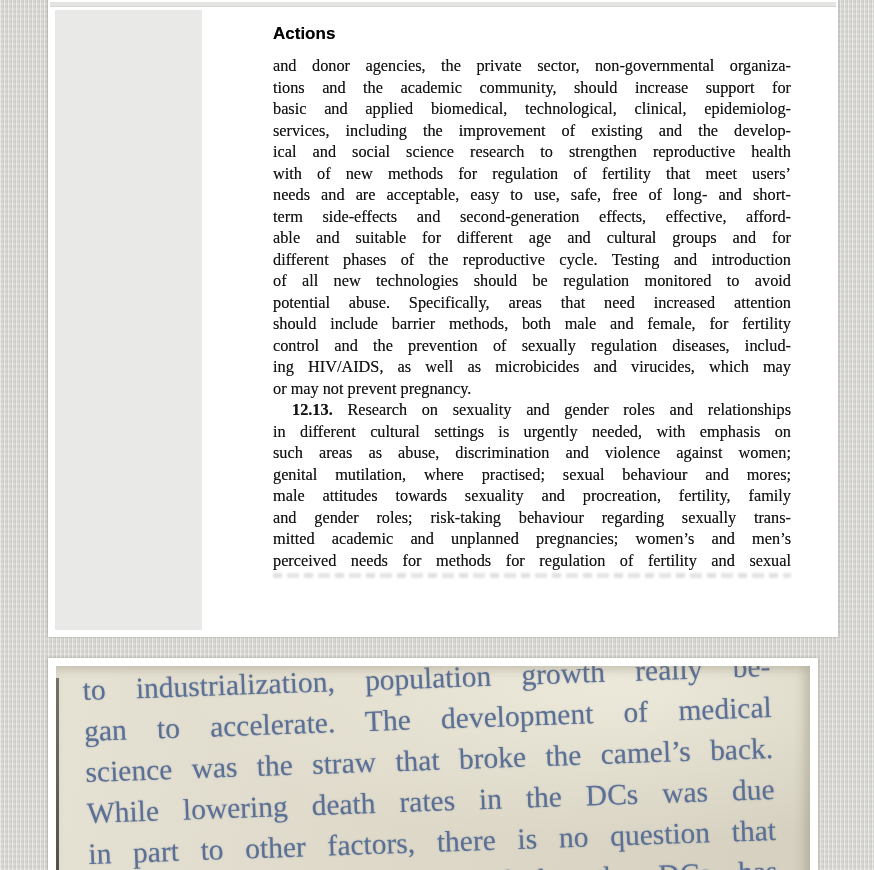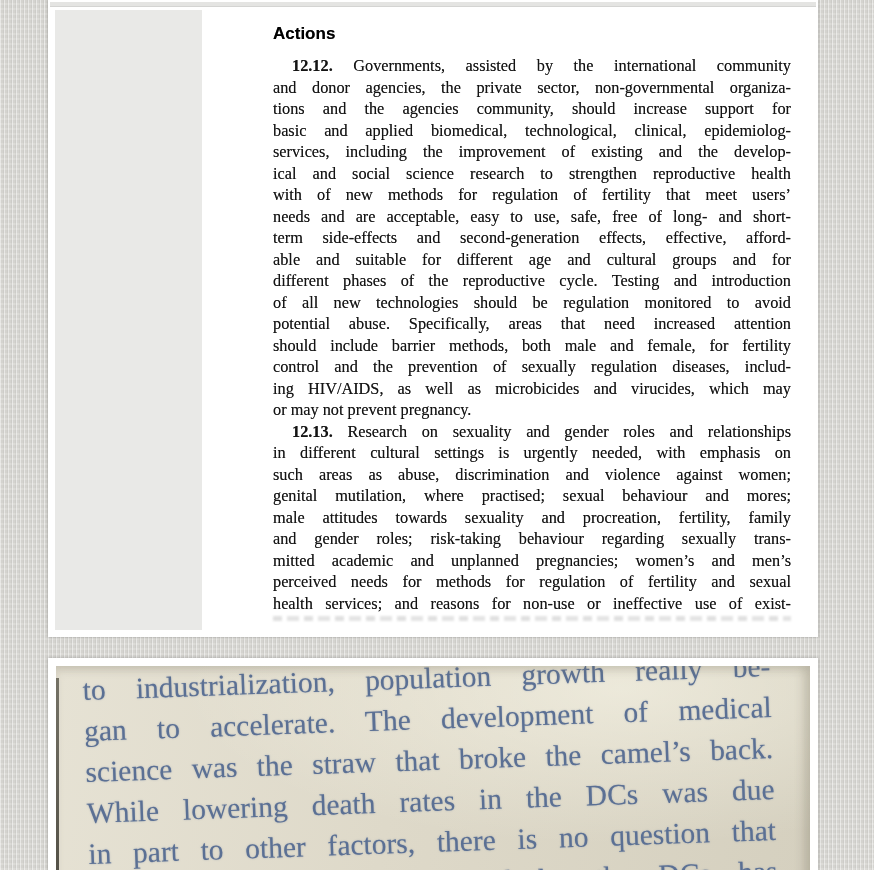--- a/index.html
+++ b/index.html
@@ -25,20 +25,21 @@
 
   
   .card-top {
     position: absolute;
     left: 48px;
     top: 0;
     width: 770px;
     height: 637px;
     background: #ffffff;
     box-shadow: 0 0 3px rgba(0,0,0,0.22);
+    padding-left: 20px;
   }
   .page-top-edge {
     position: absolute;
     top: 2px;
     left: 2px;
     right: 2px;
     height: 4px;
     background: #e4e4e2;
     border-bottom: 1px solid #d4d4d2;
   }
@@ -145,24 +146,23 @@
 <body>
 
 <section class="card-top">
   <div class="page-top-edge"></div>
   <div class="page-gutter"></div>
 
   <div class="page-text">
     <h2>Actions</h2>
 
     <div class="para">
-      <div class="line first-line"><b class="pnum">12.12.</b> <span>Governments, assisted by the international community</span></div>
       <div class="lines">
           <div class="line">and donor agencies, the private sector, non-governmental organiza-</div>
-          <div class="line">tions and the agencies community, should increase support for</div>
+          <div class="line">tions and the academic community, should increase support for</div>
           <div class="line">basic and applied biomedical, technological, clinical, epidemiolog-</div>
           <div class="line">services, including the improvement of existing and the develop-</div>
           <div class="line">ical and social science research to strengthen reproductive health</div>
           <div class="line">with of new methods for regulation of fertility that meet users’</div>
           <div class="line">needs and are acceptable, easy to use, safe, free of long- and short-</div>
           <div class="line">term side-effects and second-generation effects, effective, afford-</div>
           <div class="line">able and suitable for different age and cultural groups and for</div>
           <div class="line">different phases of the reproductive cycle. Testing and introduction</div>
           <div class="line">of all new technologies should be regulation monitored to avoid</div>
           <div class="line">potential abuse. Specifically, areas that need increased attention</div>
@@ -176,21 +176,20 @@
     <div class="para para2">
       <div class="line first-line"><b class="pnum">12.13.</b> <span>Research on sexuality and gender roles and relationships</span></div>
       <div class="lines">
           <div class="line">in different cultural settings is urgently needed, with emphasis on</div>
           <div class="line">such areas as abuse, discrimination and violence against women;</div>
           <div class="line">genital mutilation, where practised; sexual behaviour and mores;</div>
           <div class="line">male attitudes towards sexuality and procreation, fertility, family</div>
           <div class="line">and gender roles; risk-taking behaviour regarding sexually trans-</div>
           <div class="line">mitted academic and unplanned pregnancies; women’s and men’s</div>
           <div class="line">perceived needs for methods for regulation of fertility and sexual</div>
-          <div class="line">health services; and reasons for non-use or ineffective use of exist-</div>
         </div>
       <div class="clipped-line-artifact"></div>
     </div>
   </div>
 </section>
 
 <section class="card-photo">
   <div class="photo">
     <div class="photo-edge"></div>
     <div class="photo-text">

